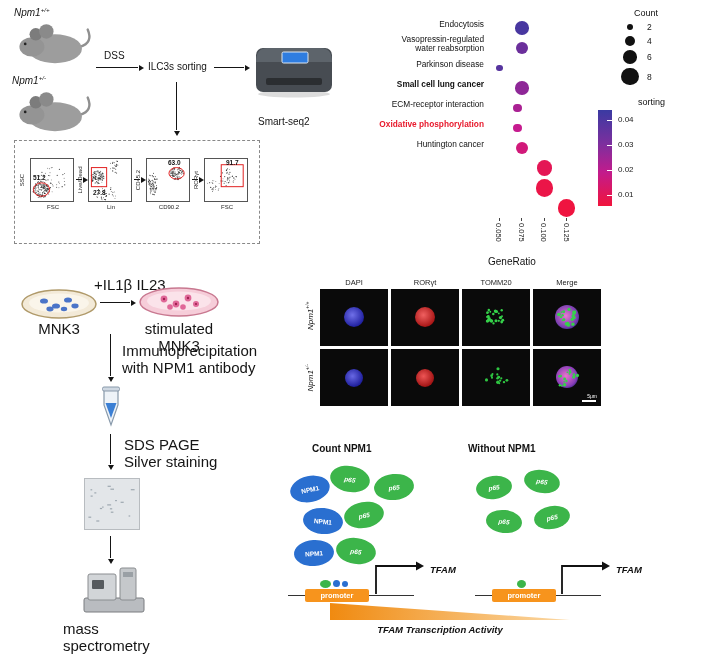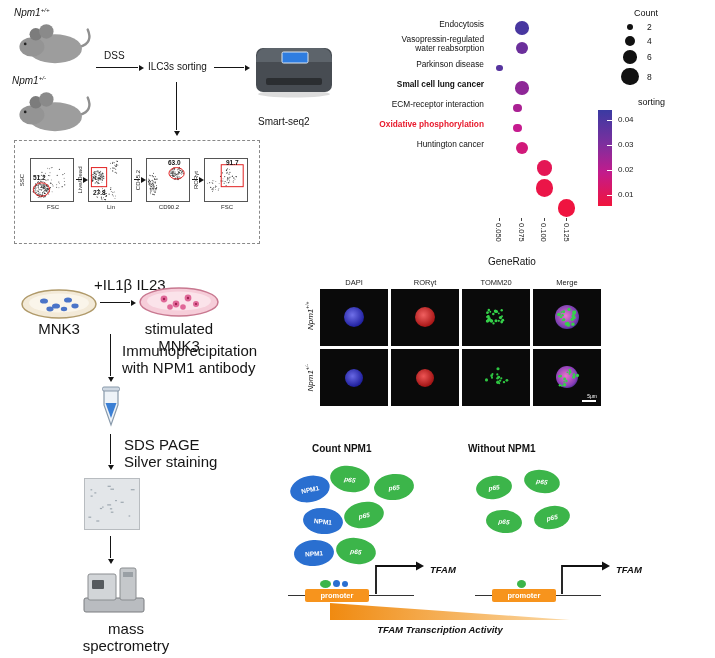--- a/index.html
+++ b/index.html
@@ -901,21 +901,21 @@
 
   <div class="arr v" style="left:110px;top:536px;height:22px"></div>
 
   <svg class="abs" style="left:82px;top:564px" width="64" height="52" viewBox="0 0 64 52">
     <rect x="2" y="34" width="60" height="14" rx="2" fill="#b9bcc0" stroke="#7a7d80"></rect>
     <rect x="6" y="10" width="28" height="26" rx="2" fill="#d2d5d8" stroke="#8a8d90"></rect>
     <rect x="10" y="16" width="12" height="9" rx="1" fill="#565a5e"></rect>
     <rect x="38" y="4" width="16" height="32" rx="2" fill="#c5c8cb" stroke="#8a8d90"></rect>
     <rect x="41" y="8" width="10" height="5" fill="#9aa0a5"></rect>
   </svg>
-  <div class="abs txt9" style="left:78px;top:620px;width:96px;text-align:center">mass spectrometry</div>
+  <div class="abs txt9" style="left:63px;top:620px;width:96px;">mass spectrometry</div>
 
   <div id="ifpanel">
     <div class="if-col-h" style="left:28px">DAPI</div>
     <div class="if-col-h" style="left:99px">RORγt</div>
     <div class="if-col-h" style="left:170px">TOMM20</div>
     <div class="if-col-h" style="left:241px">Merge</div>
 
     <div class="if-rowlab it" style="top:33px">
       <span>Npm1</span><sup>+/+</sup>
     </div>

